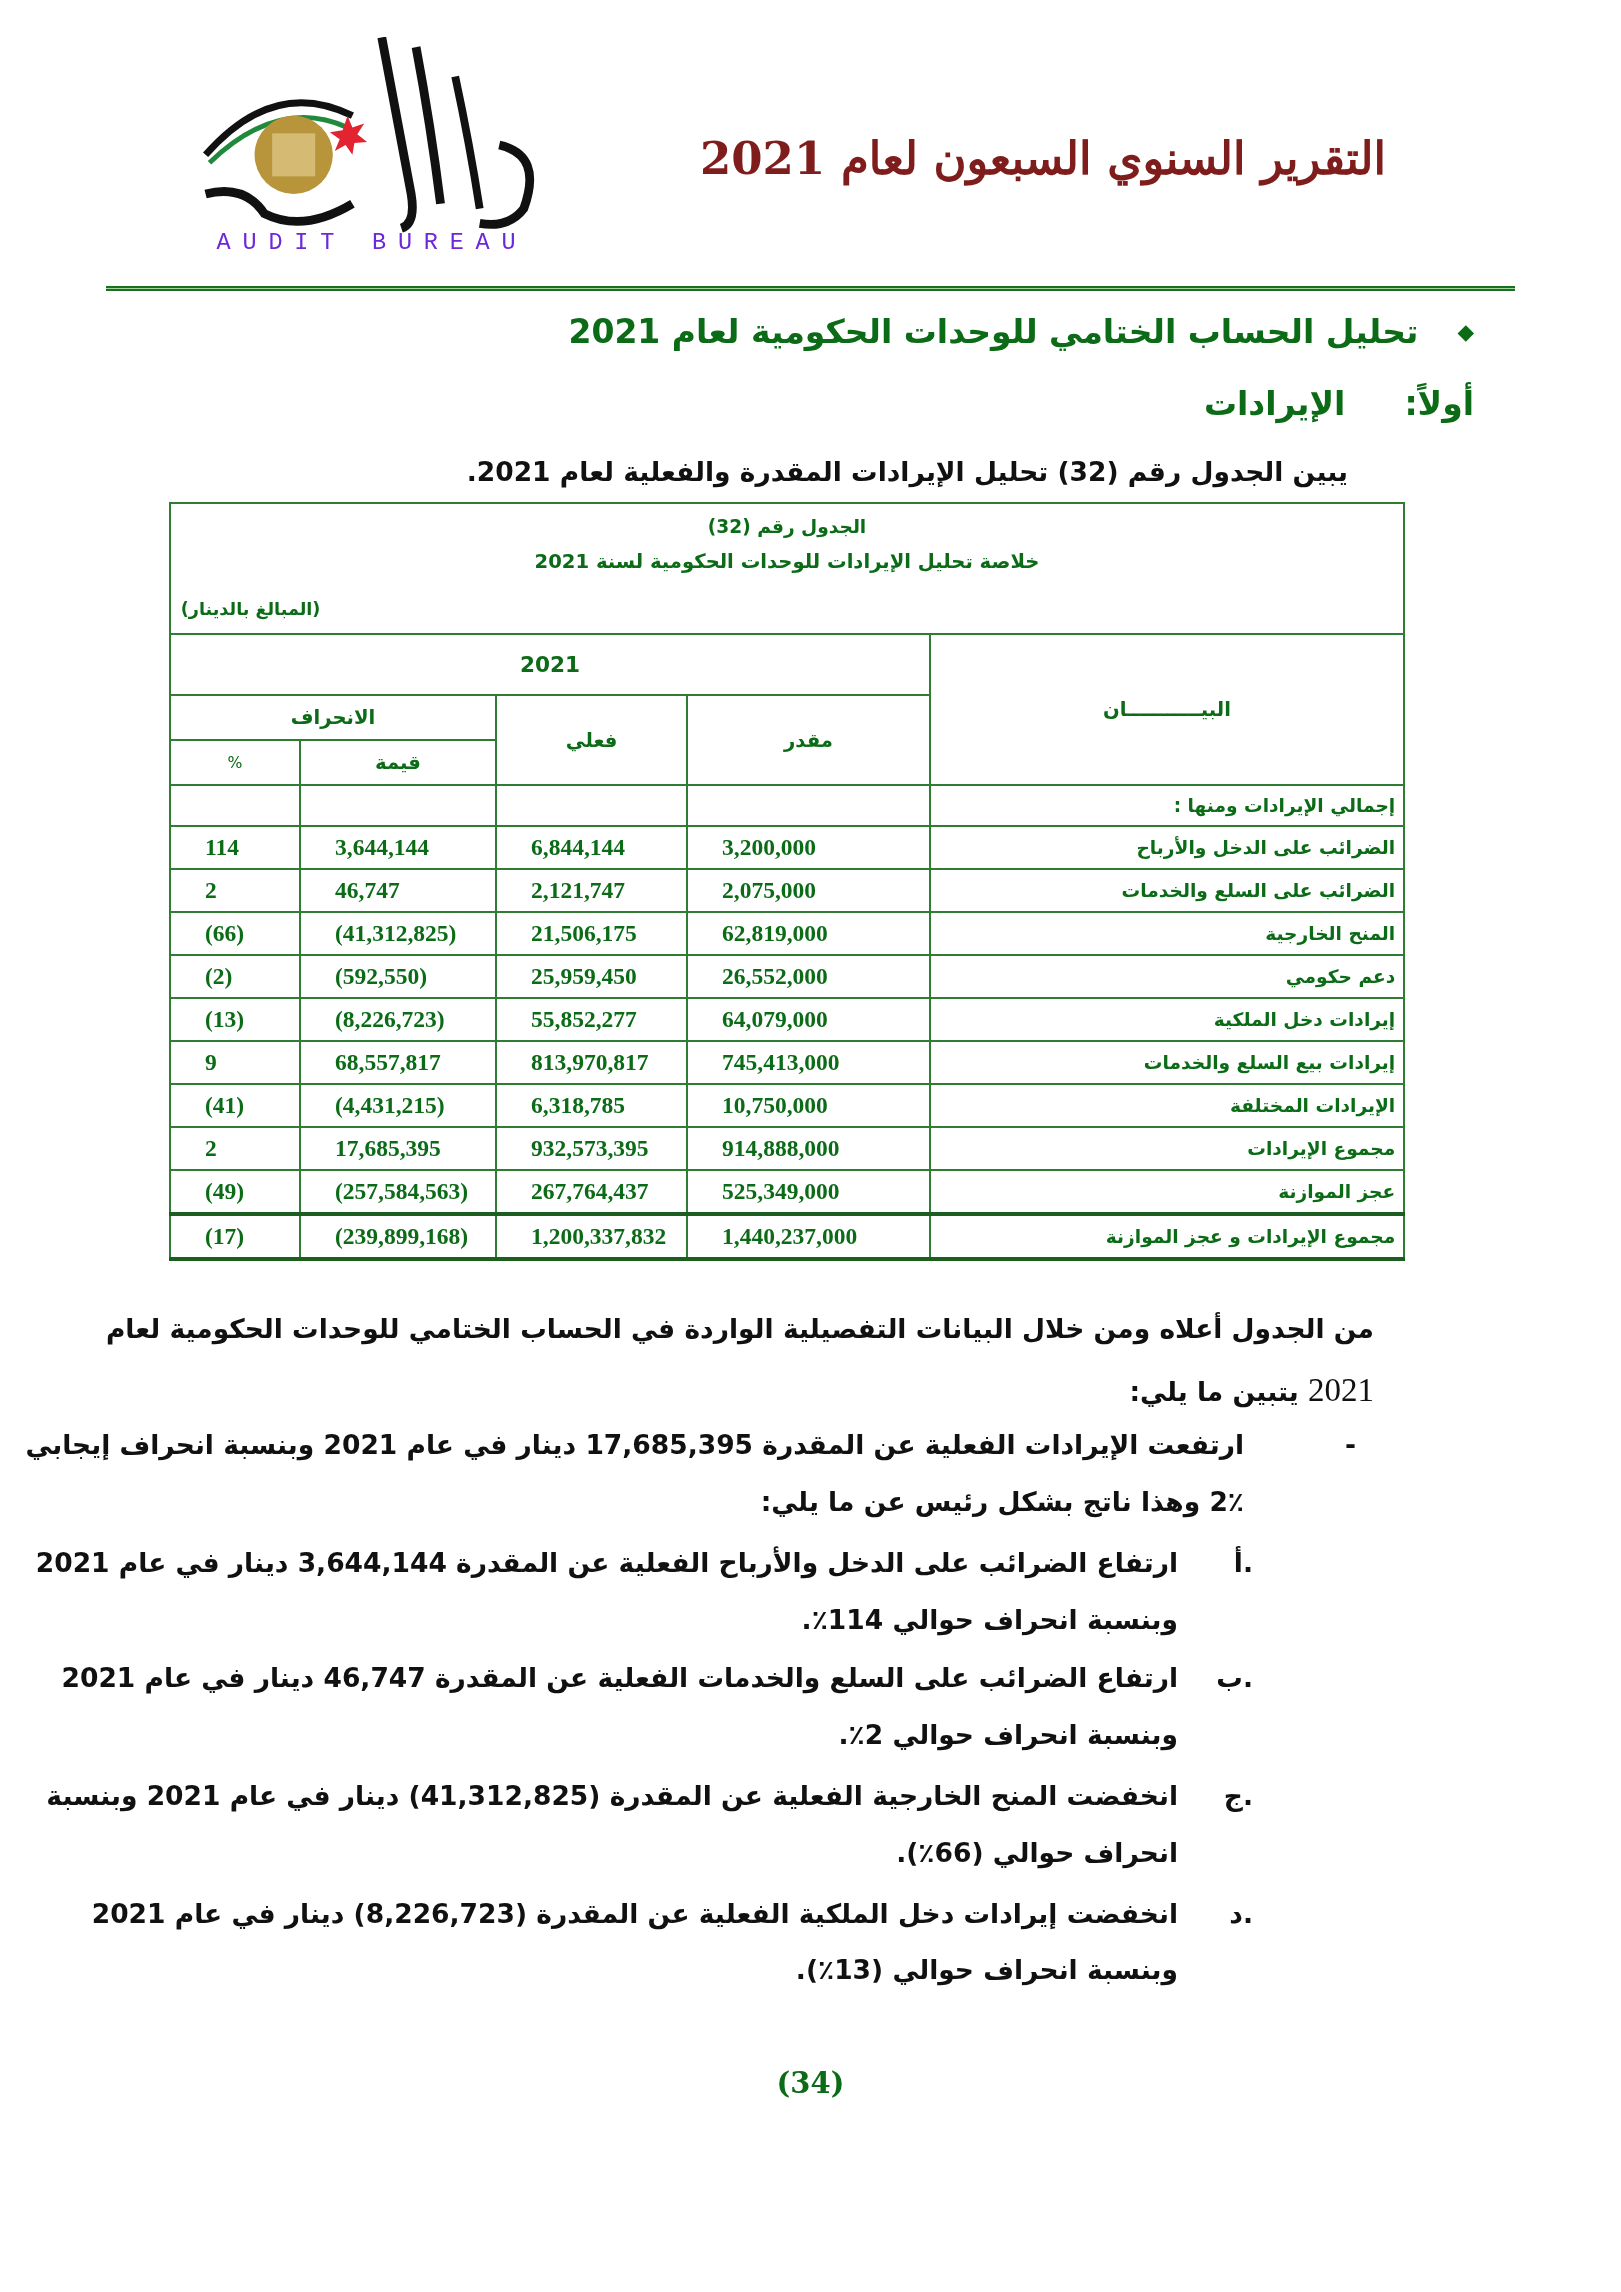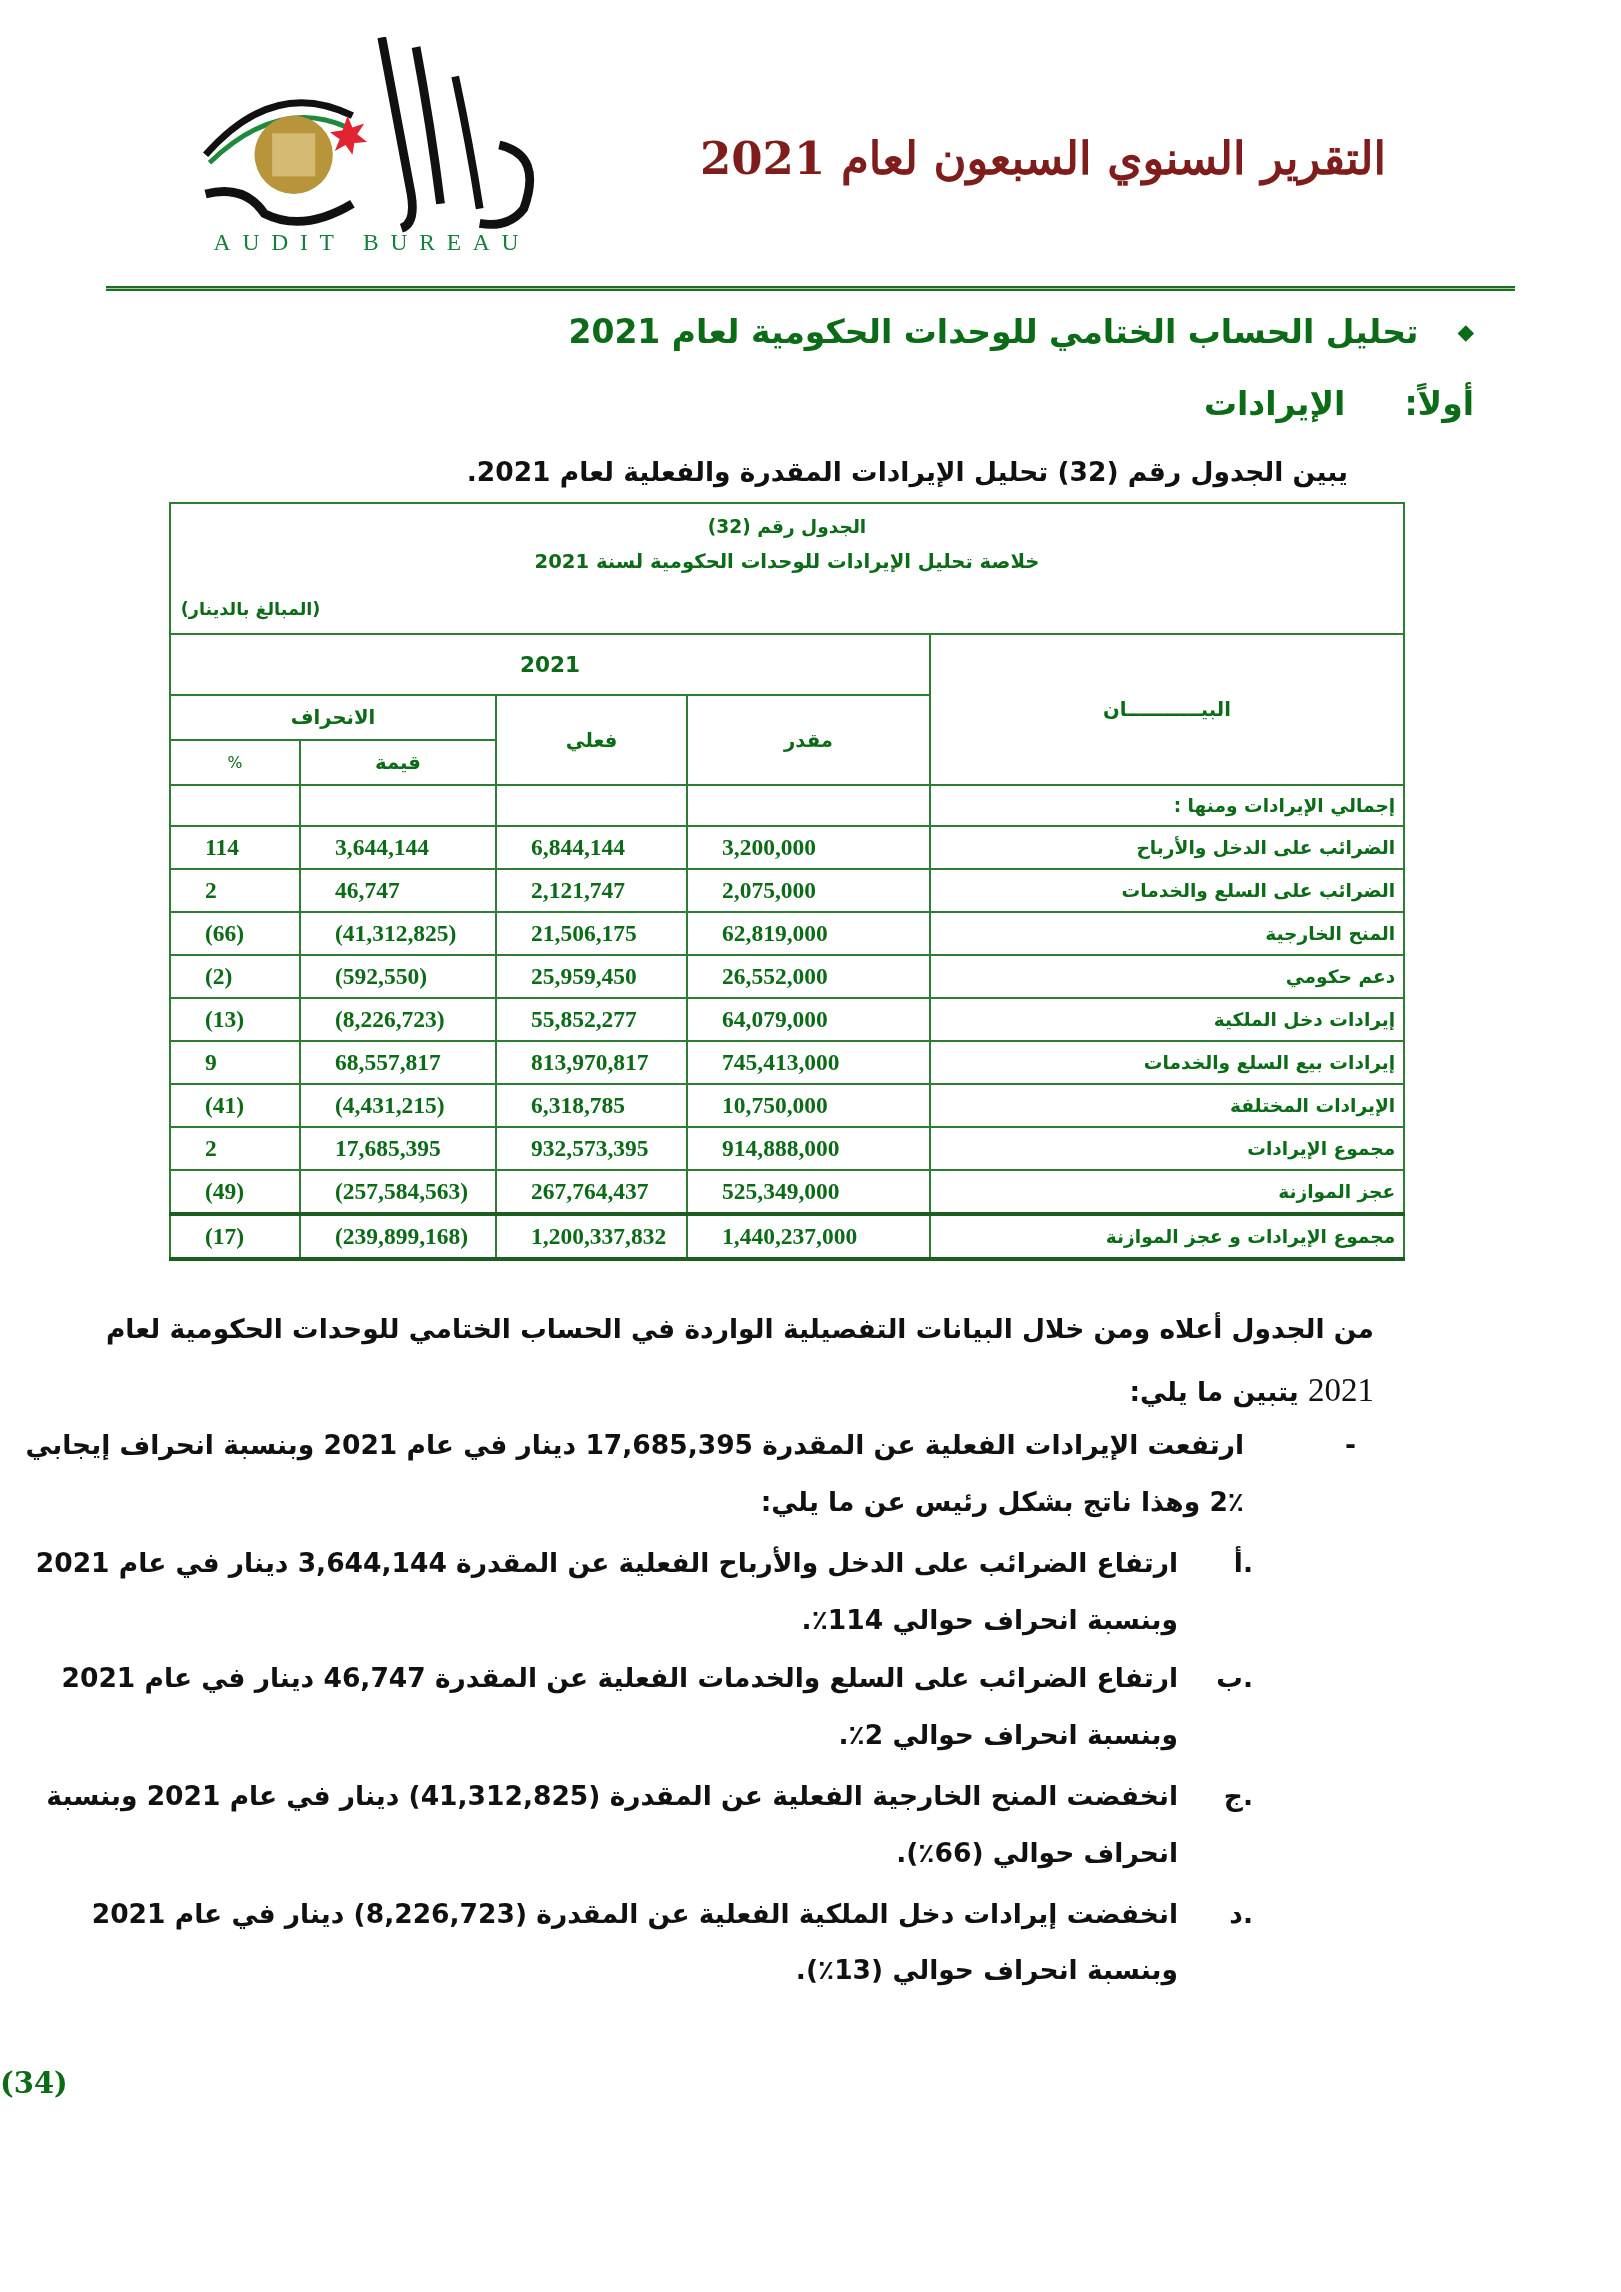--- a/index.html
+++ b/index.html
@@ -4,21 +4,21 @@
 <style>
   html, body { margin: 0; padding: 0; background: #ffffff; }
   body { width: 1621px; height: 2293px; position: relative; overflow: hidden;
          font-family: "DejaVu Sans", sans-serif; color: #111; }
   .abs { position: absolute; }
 
   
   .logo { left: 186px; top: 37px; width: 372px; height: 221px; }
   .logo svg { width: 100%; height: 100%; }
   .logo-en { position: absolute; left: 0; right: 0; bottom: 2px; text-align: center;
-             font-family: Liberation Serif, serif; font-size: 23.5px; letter-spacing: 11.8px; color: #15803d; }
+             font-family: Liberation Mono, monospace; font-size: 23.5px; letter-spacing: 11.8px; color: #6d28d9; }
   .report-title { right: 235px; top: 132px; font-family: "DejaVu Serif", serif; font-size: 45px;
                   font-weight: bold; color: #7f1d1d; direction: rtl; white-space: nowrap; }
   .header-rule { left: 106px; width: 1409px; top: 286px; height: 4.9px;
                  border-top: 2px solid #1a6e1f; border-bottom: 2px solid #1a6e1f; background: #9fd59a; box-sizing: border-box; }
 
   
   .section-title { right: 147px; top: 312px; direction: rtl; display: flex; align-items: center; gap: 39px;
                    color: #0b6b16; font-weight: bold; font-size: 33px; white-space: nowrap; }
   .diamond { font-size: 21.6px; color: #0b6b16; }
   .subheading { right: 147px; top: 384px; direction: rtl; display: flex; gap: 59px;
@@ -42,21 +42,21 @@
   tr.data td { height: 41px; padding-left: 34px; }
   tr.sub-header td { height: 39px; }
   tr.deficit td { border-bottom: 4.9px solid #1b5e20; }
   tr.grand td { border-bottom: 4.9px solid #1b5e20; height: 41px; }
 
   
   .para { right: 263px; direction: rtl; font-size: 26.5px; font-weight: bold; color: #111; white-space: nowrap; }
   .para .num { font-family: "Liberation Serif", serif; font-weight: normal; font-size: 33px; }
   .marker { position: absolute; font-size: 26.5px; font-weight: bold; color: #111; }
 
-  .page-num { left: 0; right: 0; top: 2066px; text-align: left; font-family: "DejaVu Serif", serif;
+  .page-num { left: 0; right: 0; top: 2066px; text-align: center; font-family: "DejaVu Serif", serif;
               font-weight: bold; font-size: 29px; color: #0b6b16; }
 </style>
 </head>
 <body>
 
 <div class="abs logo">
   <svg viewBox="0 0 380 225">
     <path d="M20 120 Q90 40 170 80" stroke="#111" stroke-width="7" fill="none"></path>
     <path d="M24 128 Q95 60 165 92" stroke="#1f8a3b" stroke-width="5" fill="none"></path>
     <circle cx="110" cy="120" r="40" fill="#b8953a"></circle>

